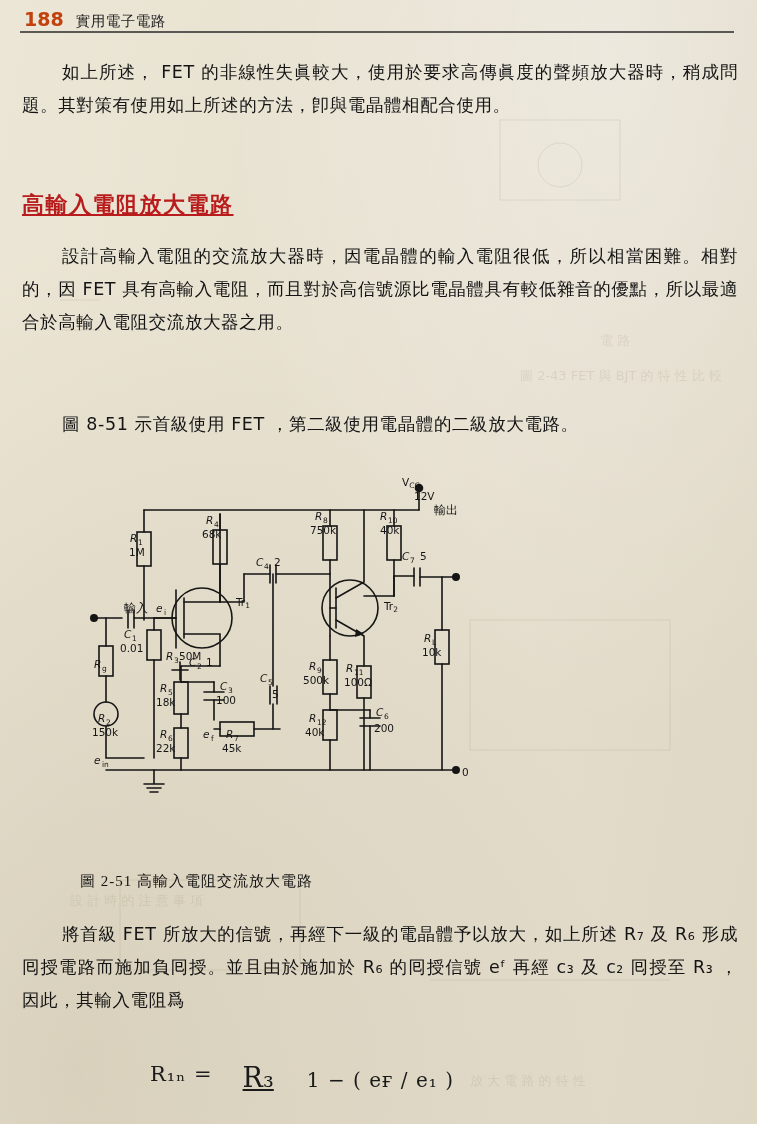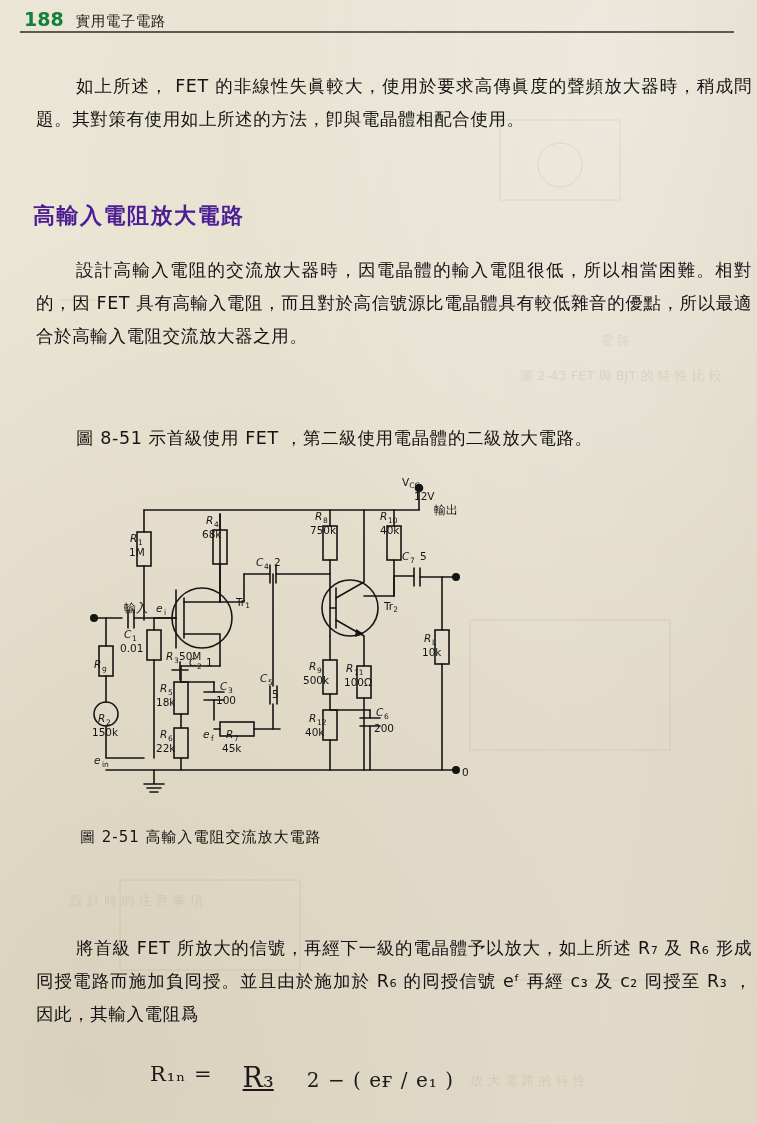--- a/index.html
+++ b/index.html
@@ -26,46 +26,46 @@
     filter:blur(.3px);
   }
   .content{position:absolute;inset:0;}
 
   .page-header{
     position:absolute;left:24px;top:8px;
     display:flex;align-items:baseline;gap:12px;
   }
   .page-num{
     font-family:"DejaVu Sans",sans-serif;
-    font-weight:bold;font-size:19px;color:#15803d;
+    font-weight:bold;font-size:19px;color:#c2410c;
     letter-spacing:0px;
   }
   .book-title{
     font-size:14.5px;color:#1d1d1d;letter-spacing:.5px;
   }
   .hdr-rule{
     position:absolute;left:20px;top:31px;width:714px;height:2px;
     background:#2a2a2a;opacity:.75;
   }
 
   p.body{
     position:absolute;
     font-size:17.5px;
     line-height:33px;
     letter-spacing:.6px;
     color:#141414;
-    margin:14px;
+    margin:0;
     text-align:justify;
   }
   h2.sec{
     position:absolute;
     font-size:22px;
     font-weight:bold;
     letter-spacing:1.5px;
-    margin:11px;color:#4c1d95;
+    margin:0;color:#b91c1c;text-decoration:underline;
   }
 
   .fig-caption{
     position:absolute;
     font-size:15px;letter-spacing:1px;color:#141414;
   }
 
   .figure{
     position:absolute;
     left:84px;top:470px;width:470px;height:330px;
@@ -331,26 +331,26 @@
         <text x="338" y="186">10k</text>
 
         <text x="152" y="136">Tr<tspan font-size="7.5" dy="2">1</tspan></text>
         <text x="300" y="140">Tr<tspan font-size="7.5" dy="2">2</tspan></text>
 
         <text x="378" y="306">0</text>
       </g>
     </svg>
   </div>
 
-  <div class="fig-caption" style="left:80px;top:828px;">圖 2-51 高輸入電阻交流放大電路</div>
+  <div class="fig-caption" style="left:80px;top:872px;font-family:Liberation Serif, serif;">圖 2-51 高輸入電阻交流放大電路</div>
 
   <p class="body" style="left:22px;top:918px;width:716px;text-indent:40px;">將首級 FET 所放大的信號，再經下一級的電晶體予以放大，如上所述 R₇ 及 R₆ 形成囘授電路而施加負囘授。並且由於施加於 R₆ 的囘授信號 eᶠ 再經 c₃ 及 c₂ 囘授至 R₃ ，因此，其輸入電阻爲</p>
 
   <div class="formula">
     <span class="lhs">R₁ₙ =</span>
     <span class="frac">
       <span class="num">R₃</span>
       <span class="bar"></span>
-      <span class="den">2 − ( eғ / e₁ )</span>
+      <span class="den">1 − ( eғ / e₁ )</span>
     </span>
   </div>
 
 </div>
 
 </body></html>

